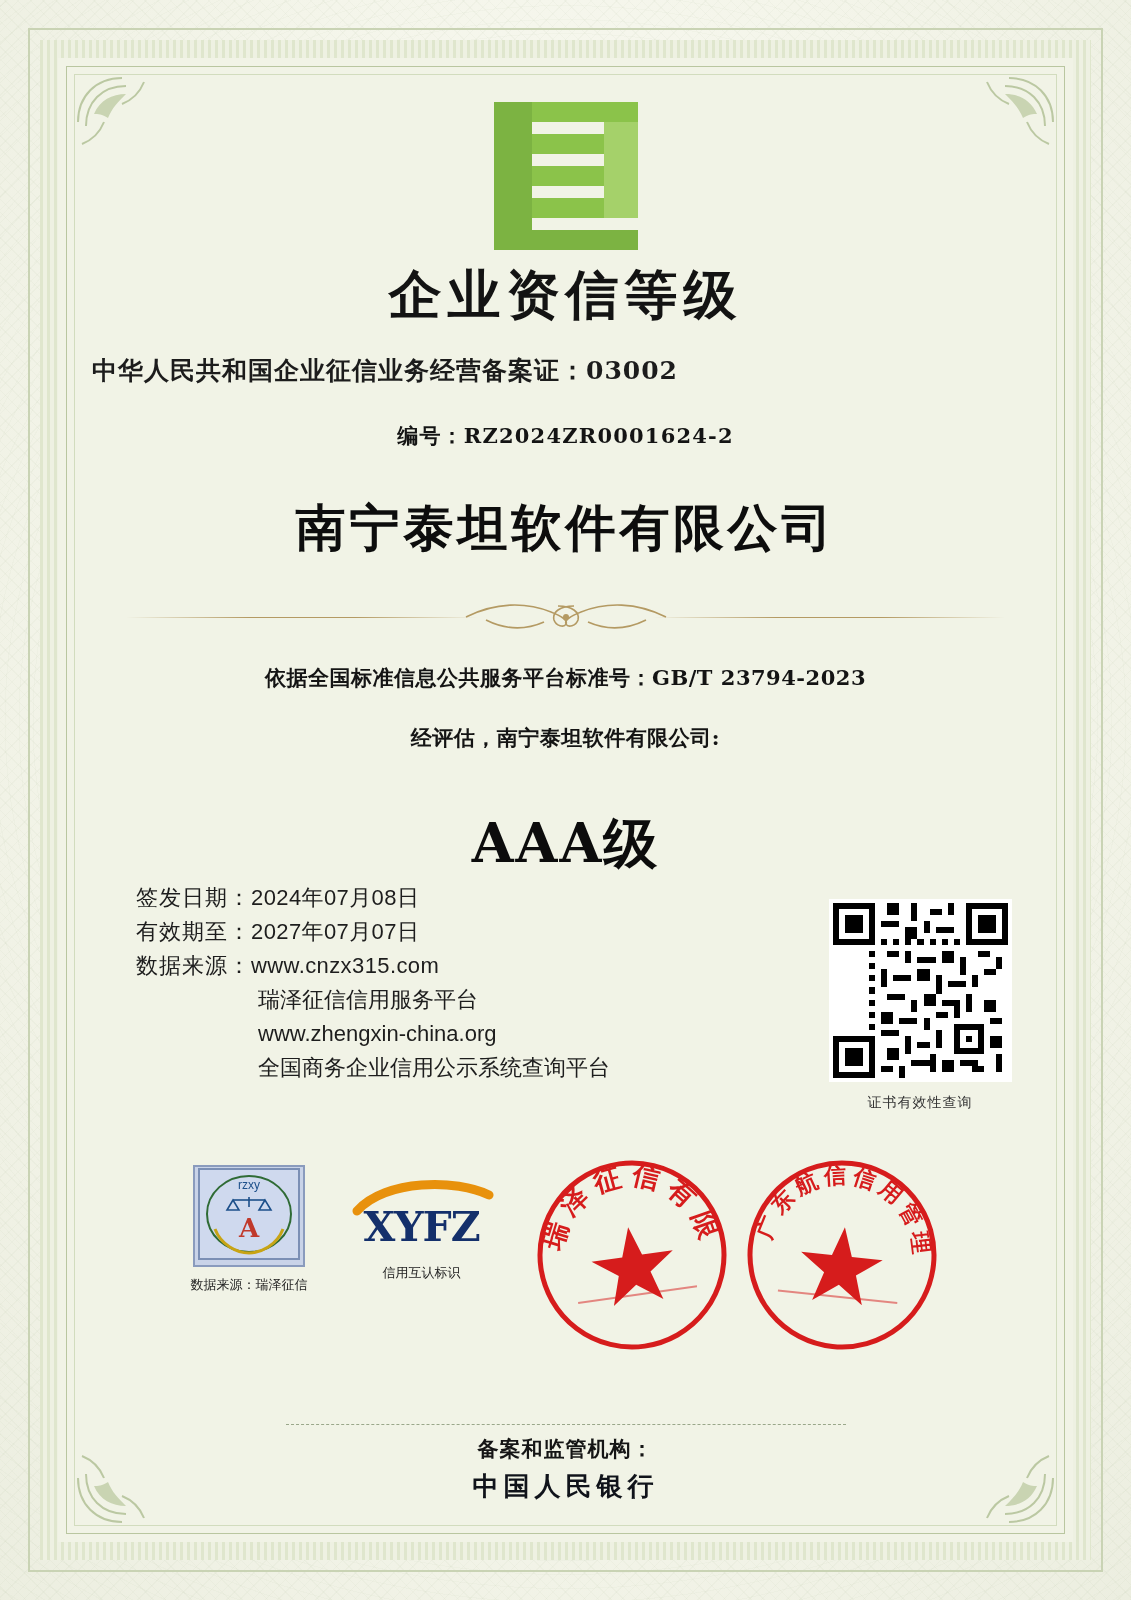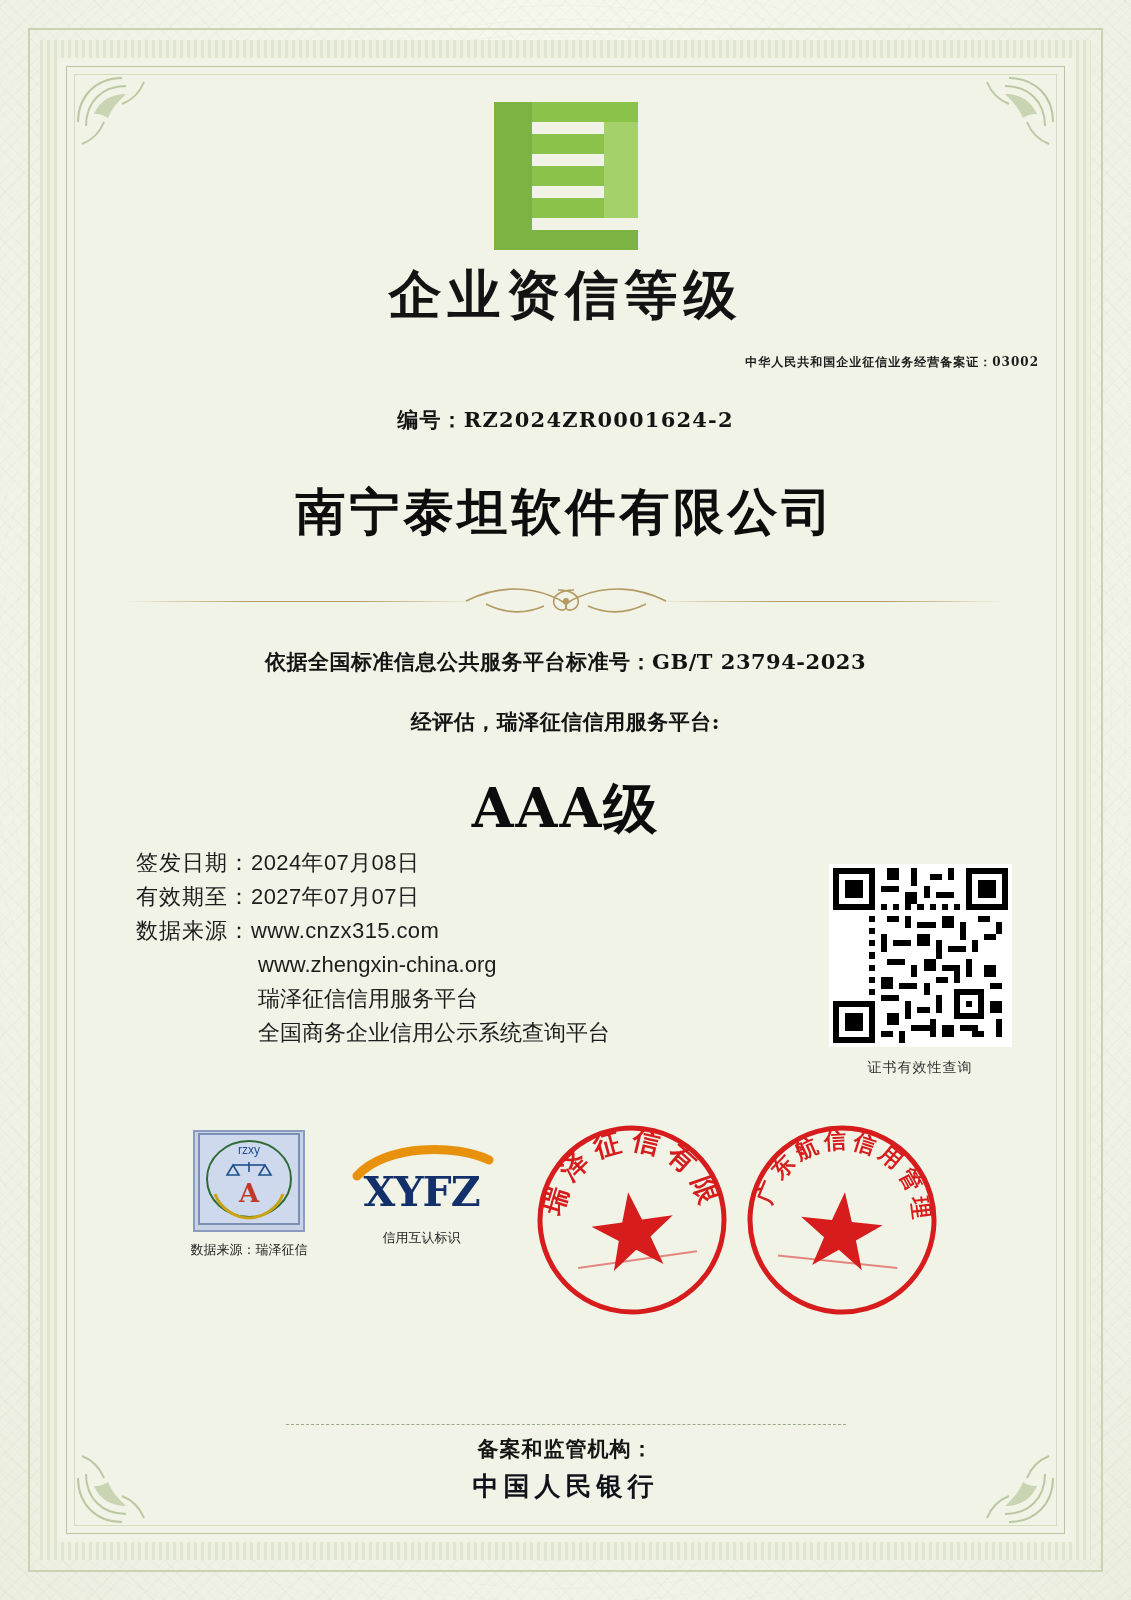--- a/index.html
+++ b/index.html
@@ -82,24 +82,24 @@
   
   .title {
     text-align: center;
     font-family: "DejaVu Serif", serif;
     font-weight: bold;
     font-size: 53px;
     letter-spacing: 6px;
     color: #131313;
   }
   .subtitle {
-    text-align: right;
-    font-family: "DejaVu Serif", serif;
-    font-weight: bold;
-    font-size: 12px;
+    text-align: left;
+    font-family: "DejaVu Serif", serif;
+    font-weight: bold;
+    font-size: 25px;
     letter-spacing: 1px;
     color: #1c1c1c;
     margin-top: 22px;
   }
   .serial {
     text-align: center;
     font-family: "DejaVu Serif", serif;
     font-weight: bold;
     font-size: 21px;
     letter-spacing: 1.2px;
@@ -156,21 +156,21 @@
     color: #141414;
     margin-top: 32px;
   }
   .grade {
     text-align: center;
     font-family: "DejaVu Serif", serif;
     font-weight: bold;
     font-size: 54px;
     letter-spacing: 2px;
     color: #0c0c0c;
-    margin-top: 37px;
+    margin-top: 56px;
   }
 
   
   .lower {
     position: relative;
     height: 250px;
   }
   .details {
     position: absolute;
     left: 44px;
@@ -383,36 +383,36 @@
             <path d="M210 17 C180 2 150 2 125 12 C115 16 108 20 110 24 C112 28 120 26 122 20 C124 12 116 6 102 6"></path>
             <path d="M30 20 C50 30 70 30 88 22"></path>
             <path d="M190 20 C170 30 150 30 132 22"></path>
           </g>
           <circle cx="110" cy="17" r="3" fill="#b49a63"></circle>
         </svg>
       </div>
     </div>
 
     <div class="standard">依据全国标准信息公共服务平台标准号：GB/T 23794-2023</div>
-    <div class="assessed">经评估，瑞泽征信信用服务平台:</div>
+    <div class="assessed">经评估，南宁泰坦软件有限公司:</div>
     <div class="grade">AAA级</div>
 
     <div class="lower">
       <div class="details">
         <div class="row">
           <span class="label">签发日期：</span><span class="value">2024年07月08日</span>
         </div>
         <div class="row">
           <span class="label">有效期至：</span><span class="value">2027年07月07日</span>
         </div>
         <div class="row">
           <span class="label">数据来源：</span><span class="value">www.cnzx315.com</span>
         </div>
+        <div class="row indented">瑞泽征信信用服务平台</div>
         <div class="row indented">www.zhengxin-china.org</div>
-        <div class="row indented">瑞泽征信信用服务平台</div>
         <div class="row indented">全国商务企业信用公示系统查询平台</div>
       </div>
 
       <div class="qr-block">
         <div class="qr">
           <svg width="175" height="175" viewBox="0 0 29 29" shape-rendering="crispEdges">
             <rect width="29" height="29" fill="#ffffff"></rect>
             <g fill="#000000">
 
               <rect x="0" y="0" width="7" height="1"></rect>

